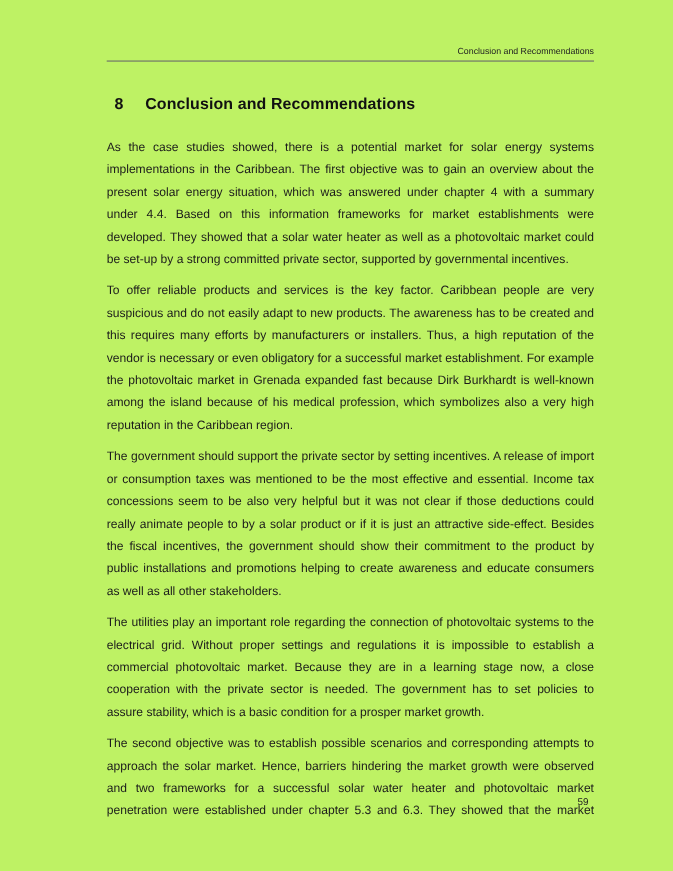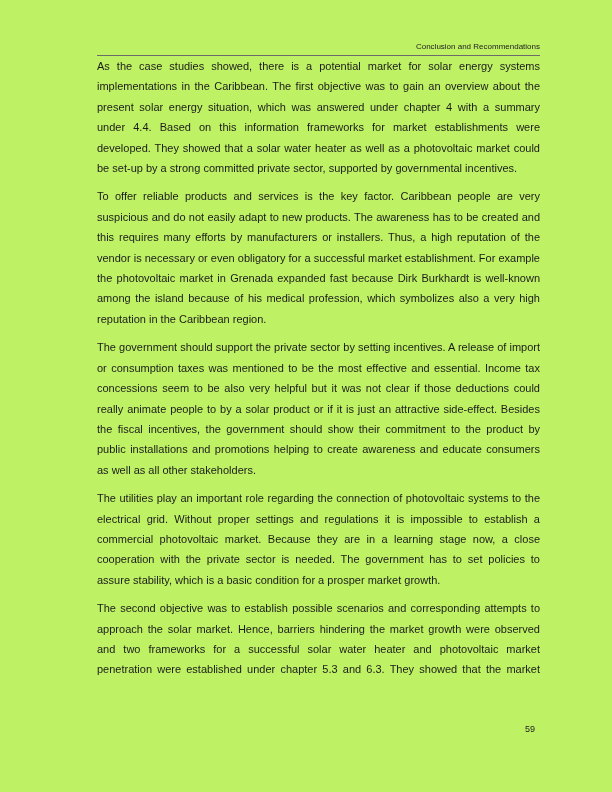--- a/index.html
+++ b/index.html
@@ -70,20 +70,23 @@
 </head>
 <body>
 
 <div class="page">
   <div class="content">
 
     <div class="running-header">Conclusion and Recommendations</div>
 
     <hr class="header-rule">
 
+    <h1 class="chapter-heading">
+      <span class="chapter-number">8</span><span class="chapter-title">Conclusion and Recommendations</span>
+    </h1>
 
     <p class="body-para">As the case studies showed, there is a potential market for solar energy systems implementations in the Caribbean. The first objective was to gain an overview about the present solar energy situation, which was answered under chapter 4 with a summary under 4.4. Based on this information frameworks for market establishments were developed. They showed that a solar water heater as well as a photovoltaic market could be set-up by a strong committed private sector, supported by governmental incentives.</p>
 
     <p class="body-para">To offer reliable products and services is the key factor. Caribbean people are very suspicious and do not easily adapt to new products. The awareness has to be created and this requires many efforts by manufacturers or installers. Thus, a high reputation of the vendor is necessary or even obligatory for a successful market establishment. For example the photovoltaic market in Grenada expanded fast because Dirk Burkhardt is well-known among the island because of his medical profession, which symbolizes also a very high reputation in the Caribbean region.</p>
 
     <p class="body-para">The government should support the private sector by setting incentives. A release of import or consumption taxes was mentioned to be the most effective and essential. Income tax concessions seem to be also very helpful but it was not clear if those deductions could really animate people to by a solar product or if it is just an attractive side-effect. Besides the fiscal incentives, the government should show their commitment to the product by public installations and promotions helping to create awareness and educate consumers as well as all other stakeholders.</p>
 
     <p class="body-para">The utilities play an important role regarding the connection of photovoltaic systems to the electrical grid. Without proper settings and regulations it is impossible to establish a commercial photovoltaic market. Because they are in a learning stage now, a close cooperation with the private sector is needed. The government has to set policies to assure stability, which is a basic condition for a prosper market growth.</p>
 
     <p class="body-para continued">The second objective was to establish possible scenarios and corresponding attempts to approach the solar market. Hence, barriers hindering the market growth were observed and two frameworks for a successful solar water heater and photovoltaic market penetration were established under chapter 5.3 and 6.3. They showed that the market</p>

